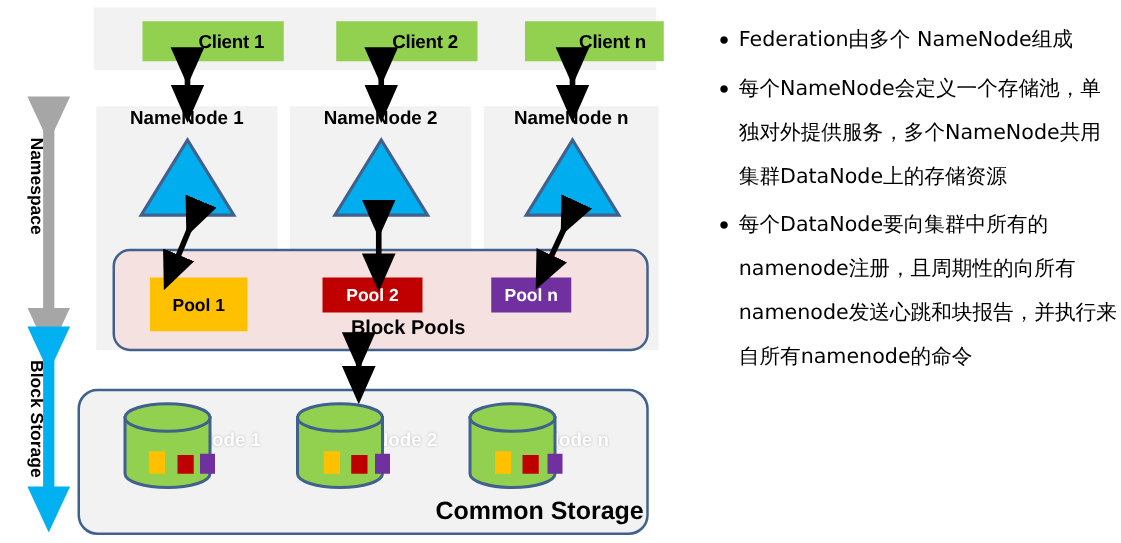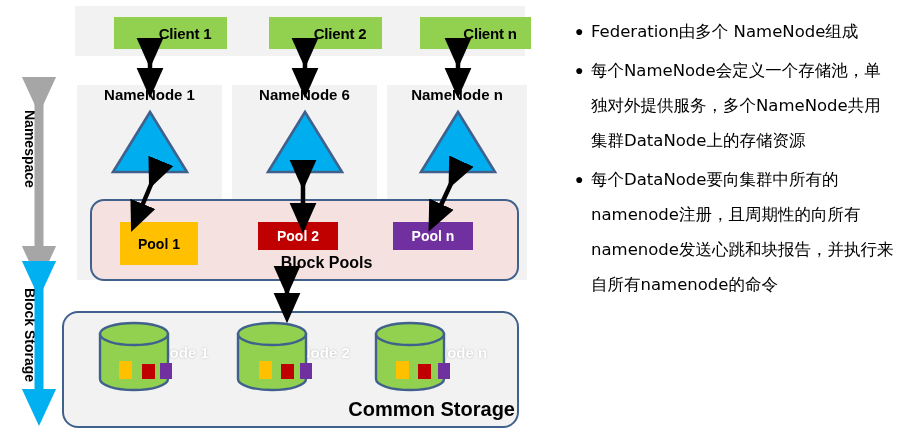--- a/index.html
+++ b/index.html
@@ -129,32 +129,32 @@
 
     <div class="col-band" style="left:77px;top:85px;width:145px;height:195px;"></div>
     <div class="col-band" style="left:232px;top:85px;width:145px;height:195px;"></div>
     <div class="col-band" style="left:387px;top:85px;width:140px;height:195px;"></div>
 
     <div class="client-box" style="left:114px;top:17px;width:84px;height:32px;">Client 1</div>
     <div class="client-box" style="left:269px;top:17px;width:84px;height:32px;">Client 2</div>
     <div class="client-box" style="left:420px;top:17px;width:82px;height:32px;">Client n</div>
 
     <div class="nn-label" style="left:77px;top:86px;width:145px;">NameNode 1</div>
-    <div class="nn-label" style="left:232px;top:86px;width:145px;">NameNode 6</div>
+    <div class="nn-label" style="left:232px;top:86px;width:145px;">NameNode 2</div>
     <div class="nn-label" style="left:387px;top:86px;width:140px;">NameNode n</div>
 
     <div class="tri-text" style="left:110px;top:142px;width:80px;">NS 1</div>
     <div class="tri-text" style="left:265px;top:142px;width:80px;">NS 2</div>
     <div class="tri-text" style="left:418px;top:142px;width:80px;">NS n</div>
 
     <div class="poolbox" style="left:90px;top:199px;width:425px;height:78px;"></div>
 
     <div class="pool-chip" style="left:120px;top:222px;width:78px;height:43px;background:#ffc000;color:#000000;">Pool 1</div>
     <div class="pool-chip" style="left:258px;top:222px;width:80px;height:28px;background:#c00000;color:#ffffff;">Pool 2</div>
-    <div class="pool-chip" style="left:393px;top:222px;width:80px;height:28px;background:#7030a0;color:#ffffff;">Pool n</div>
+    <div class="pool-chip" style="left:393px;top:222px;width:64px;height:28px;background:#7030a0;color:#ffffff;">Pool n</div>
 
     <div class="pool-title" style="left:90px;top:254px;width:425px;">Block Pools</div>
 
     <div class="storagebox" style="left:62px;top:311px;width:453px;height:113px;"></div>
 
     <div class="dn-text" style="left:100px;top:344px;width:135px;">DataNode 1</div>
     <div class="dn-text" style="left:241px;top:344px;width:135px;">DataNode 2</div>
     <div class="dn-text" style="left:378px;top:344px;width:135px;">DataNode n</div>
 
     <div class="storage-title" style="left:62px;top:398px;width:453px;">Common Storage</div>

